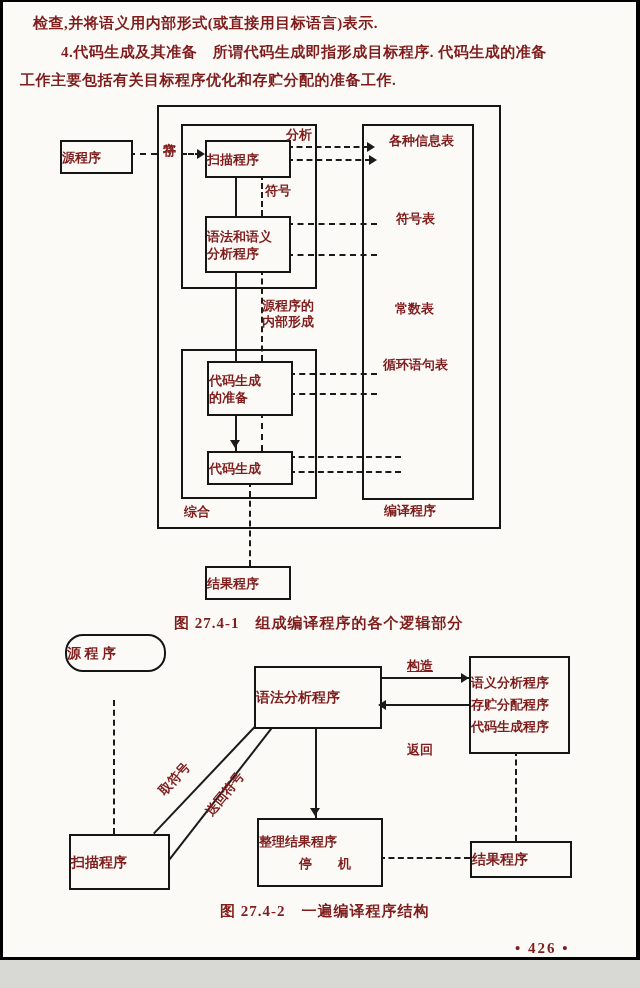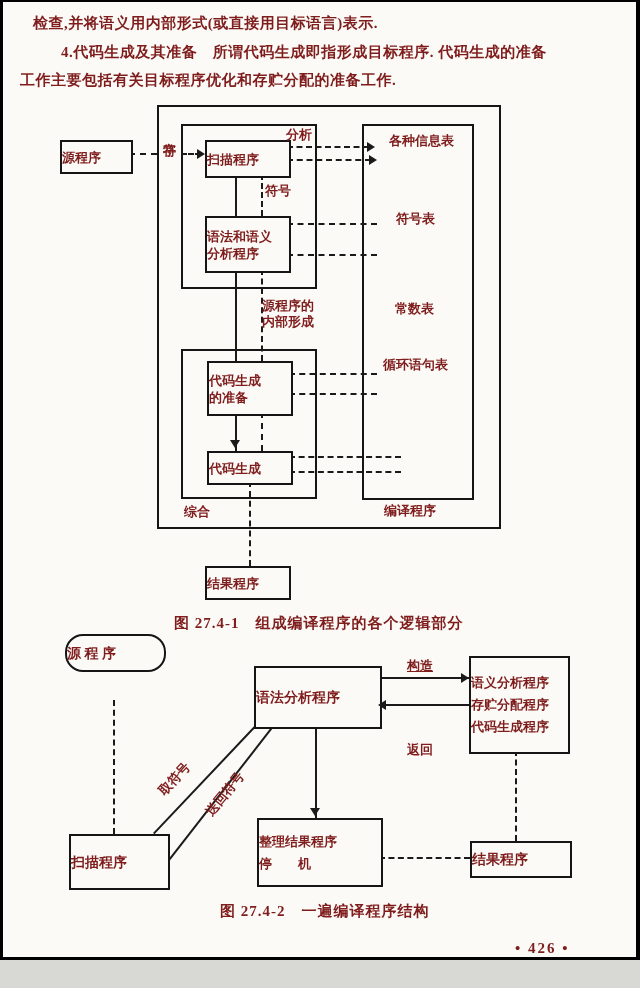--- a/index.html
+++ b/index.html
@@ -121,21 +121,21 @@
     <div class="box" style="left:466px;top:654px;width:97px;height:94px;line-height:22px;">
       <span>语义分析程序</span>
       <span>存贮分配程序</span>
       <span>代码生成程序</span>
     </div>
     <div class="box" style="left:66px;top:832px;width:97px;height:52px;font-size:14px;">
       <span>扫描程序</span>
     </div>
     <div class="box" style="left:254px;top:816px;width:122px;height:65px;line-height:22px;">
       <span>整理结果程序</span>
-      <span style="white-space:pre;">停　　机</span>
+      <span style="white-space:pre;margin-left:40px;">停　　机</span>
     </div>
     <div class="box" style="left:467px;top:839px;width:98px;height:33px;font-size:14px;">
       <span>结果程序</span>
     </div>
 
     <div class="hl" style="left:375px;top:675px;width:91px;"></div>
     <div class="arr arr-right" style="left:458px;top:671px;"></div>
     <div class="lbl" style="left:404px;top:655px;text-decoration:underline;">构造</div>
     <div class="hl" style="left:375px;top:702px;width:91px;"></div>
     <div class="arr arr-left" style="left:375px;top:698px;"></div>

